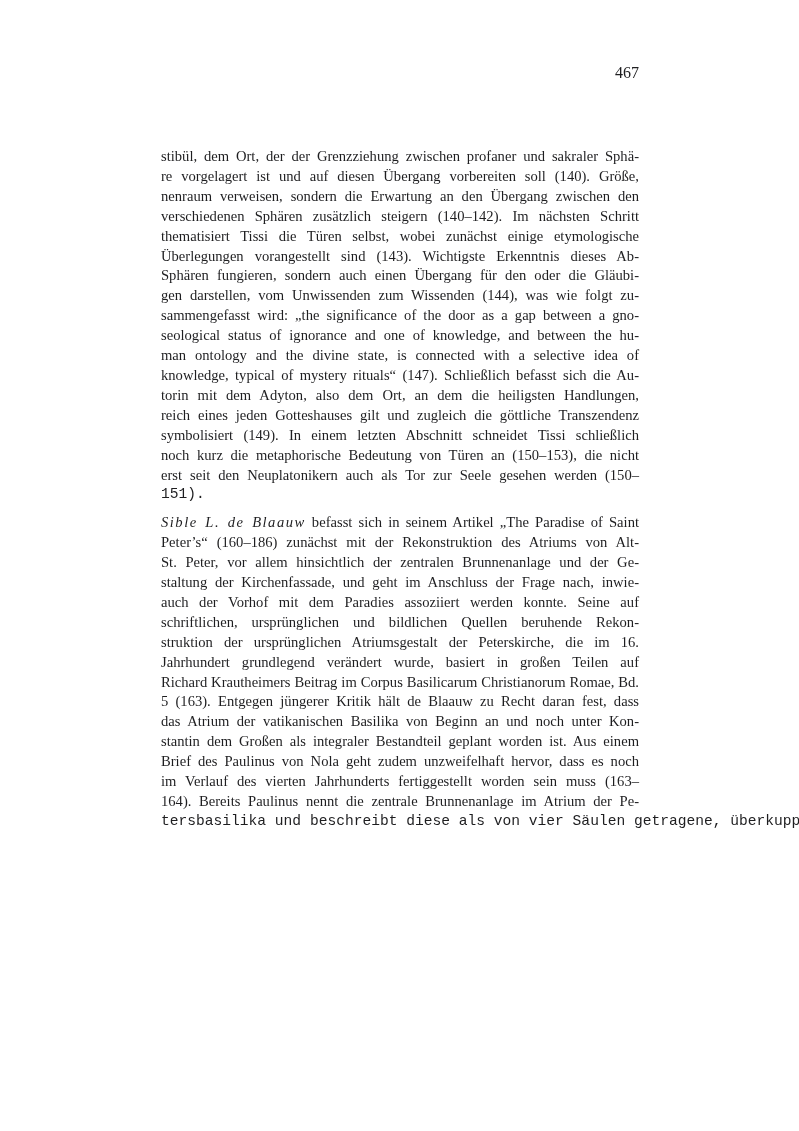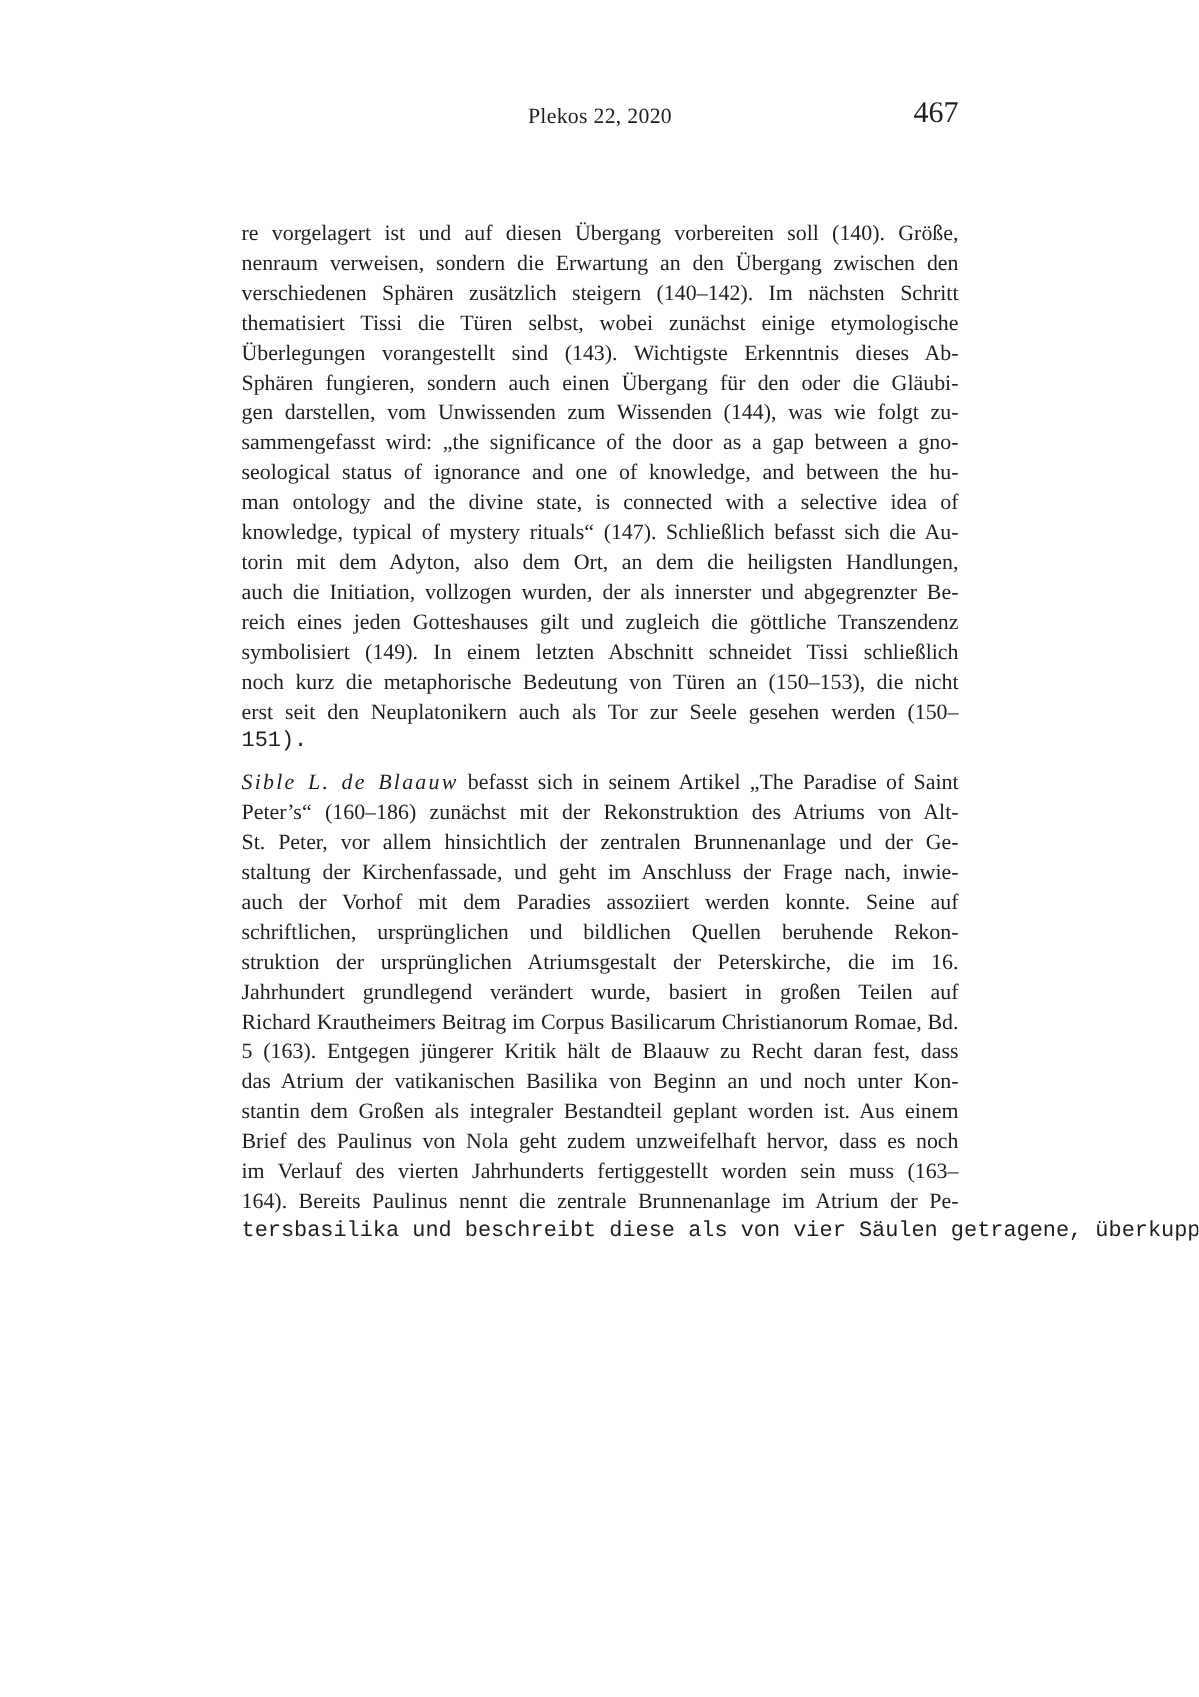--- a/index.html
+++ b/index.html
@@ -33,21 +33,21 @@
     left: 0;
     right: 0;
     top: 6px;
     text-align: center;
     letter-spacing: 0.2px;
   }
   .page-number {
     position: absolute;
     right: 0;
     top: 0;
-    font-size: 20px;
+    font-size: 16px;
   }
   .page-body {
     position: absolute;
     top: 147px;
     left: 161px;
     width: 478px;
     font-size: 14.6px;
     line-height: 19.9px;
   }
   .paragraph {
@@ -64,38 +64,37 @@
   }
   .run-n { font-style: normal; }
   .run-i { }
   .run-sp { letter-spacing: 1.5px; font-style: italic; }
 </style>
 </head>
 <body>
 
 <div class="page">
   <header class="page-header">
-    <div class="journal-title">Plekos 22, 2020</div>
     <div class="page-number">467</div>
   </header>
   <main class="page-body">
       <div class="paragraph">
+        <div class="line"><span class="run-n">stibül, dem Ort, der der Grenzziehung zwischen profaner und sakraler Sphä-</span></div>
         <div class="line"><span class="run-n">re vorgelagert ist und auf diesen Übergang vorbereiten soll (140). Größe,</span></div>
         <div class="line"><span class="run-n">nenraum verweisen, sondern die Erwartung an den Übergang zwischen den</span></div>
         <div class="line"><span class="run-n">verschiedenen Sphären zusätzlich steigern (140–142). Im nächsten Schritt</span></div>
         <div class="line"><span class="run-n">thematisiert Tissi die Türen selbst, wobei zunächst einige etymologische</span></div>
         <div class="line"><span class="run-n">Überlegungen vorangestellt sind (143). Wichtigste Erkenntnis dieses Ab-</span></div>
         <div class="line"><span class="run-n">Sphären fungieren, sondern auch einen Übergang für den oder die Gläubi-</span></div>
         <div class="line"><span class="run-n">gen darstellen, vom Unwissenden zum Wissenden (144), was wie folgt zu-</span></div>
         <div class="line"><span class="run-n">sammengefasst wird: „the significance of the door as a gap between a gno-</span></div>
         <div class="line"><span class="run-n">seological status of ignorance and one of knowledge, and between the hu-</span></div>
         <div class="line"><span class="run-n">man ontology and the divine state, is connected with a selective idea of</span></div>
         <div class="line"><span class="run-n">knowledge, typical of mystery rituals“ (147). Schließlich befasst sich die Au-</span></div>
         <div class="line"><span class="run-n">torin mit dem Adyton, also dem Ort, an dem die heiligsten Handlungen,</span></div>
-        <div class="line"><span class="run-n">auch die Initiation, vollzogen wurden, der als innerster und abgegrenzter Be-</span></div>
         <div class="line"><span class="run-n">reich eines jeden Gotteshauses gilt und zugleich die göttliche Transzendenz</span></div>
         <div class="line"><span class="run-n">symbolisiert (149). In einem letzten Abschnitt schneidet Tissi schließlich</span></div>
         <div class="line"><span class="run-n">noch kurz die metaphorische Bedeutung von Türen an (150–153), die nicht</span></div>
         <div class="line"><span class="run-n">erst seit den Neuplatonikern auch als Tor zur Seele gesehen werden (150–</span></div>
         <div class="line last"><span class="run-n">151).</span></div>
       </div>
       <div class="paragraph">
         <div class="line"><span class="run-sp">Sible L. de Blaauw</span><span class="run-n"> befasst sich in seinem Artikel „The Paradise of Saint</span></div>
         <div class="line"><span class="run-n">Peter’s“ (160–186) zunächst mit der Rekonstruktion des Atriums von Alt-</span></div>
         <div class="line"><span class="run-n">St. Peter, vor allem hinsichtlich der zentralen Brunnenanlage und der Ge-</span></div>

